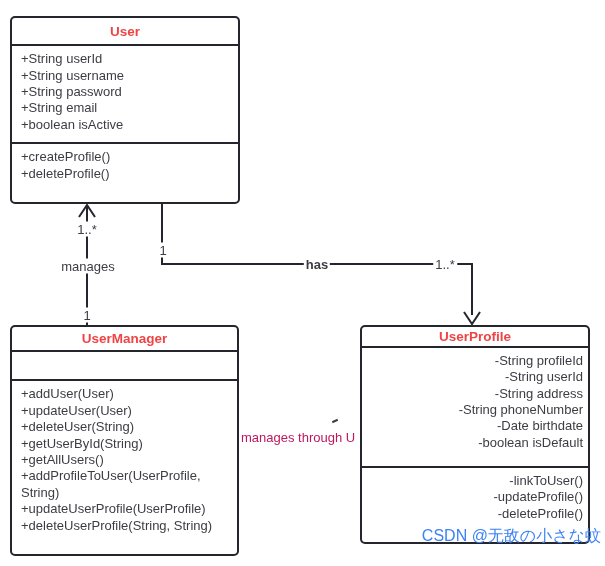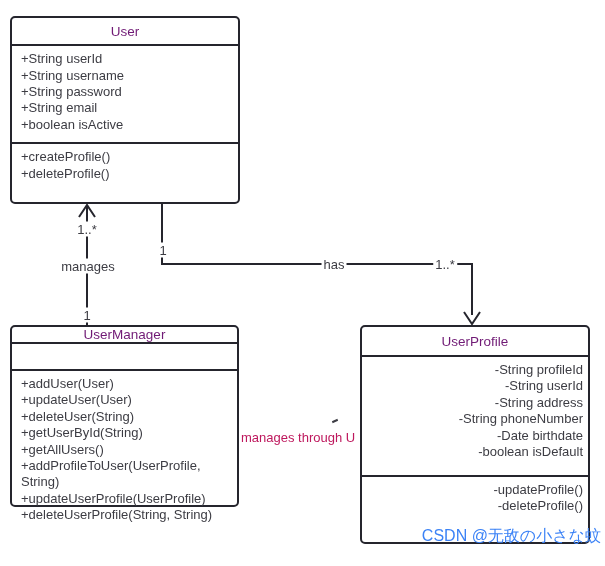--- a/index.html
+++ b/index.html
@@ -21,34 +21,34 @@
     display: flex;
     flex-direction: column;
   }
   .uml .title {
     height: 30px;
     border-bottom: 2px solid #25252d;
     display: flex;
     align-items: center;
     justify-content: center;
     font-size: 13.5px;
-    font-weight: normal;
-    color: #701a75;
+    font-weight: bold;
+    color: #ef4444;
   }
   .sec {
     font-size: 13px;
     line-height: 16.4px;
     padding: 5px 5px 20px 9px;
   }
   .sec.methods { border-top: 2px solid #25252d; flex: 1; }
   .member { white-space: normal; }
 
   #class-user       { left: 10px;  top: 16px;  width: 230px; height: 188px; }
   #class-user .attrs { height: 96px; }
-  #class-manager    { left: 10px;  top: 325px; width: 229px; height: 182px; }
+  #class-manager    { left: 10px;  top: 325px; width: 229px; height: 231px; }
   #class-manager .attrs { height: 28px; }
   #class-profile    { left: 360px; top: 325px; width: 230px; height: 219px; text-align: right; }
   #class-profile .attrs { height: 118px; }
 
   .line { position: absolute; background: #25252d; }
   #manages-line  { left: 86px;  top: 206px; width: 2px;   height: 119px; }
   #has-line-v1   { left: 161px; top: 204px; width: 2px;   height: 60px; }
   #has-line-h    { left: 161px; top: 263px; width: 312px; height: 2px; }
   #has-line-v2   { left: 471px; top: 263px; width: 2px;   height: 52px; }
 
@@ -63,21 +63,21 @@
     background: #ffffff;
     padding: 0 2px;
     transform: translate(-50%, -50%);
     white-space: nowrap;
     color: #3c3c43;
   }
   #manages-mult-top    { left: 87px;  top: 229px; }
   #manages-label       { left: 88px;  top: 266px; }
   #manages-mult-bottom { left: 87px;  top: 315px; }
   #has-mult-left       { left: 163px; top: 250px; }
-  #has-label           { left: 334px; top: 264px; }
+  #has-label           { left: 317px; top: 264px; font-weight: bold; }
   #has-mult-right      { left: 445px; top: 264px; }
 
   #partial-label {
     position: absolute;
     left: 241px;
     top: 430px;
     font-size: 13px;
     line-height: 15px;
     white-space: nowrap;
     color: #be185d;
@@ -139,20 +139,21 @@
     <div class="title">UserProfile</div>
     <div class="sec attrs">
       <div class="member">-String profileId</div>
       <div class="member">-String userId</div>
       <div class="member">-String address</div>
       <div class="member">-String phoneNumber</div>
       <div class="member">-Date birthdate</div>
       <div class="member">-boolean isDefault</div>
     </div>
     <div class="sec methods">
+      <div class="member">-linkToUser()</div>
       <div class="member">-updateProfile()</div>
       <div class="member">-deleteProfile()</div>
     </div>
   </div>
 
   <div class="line" id="manages-line"></div>
   <svg class="arrow" id="manages-arrow" width="18" height="14" viewBox="0 0 18 14">
     <polyline points="1,13 9,1 17,13" fill="none" stroke="#25252d" stroke-width="2"></polyline>
   </svg>
   <span class="lbl" id="manages-mult-top">1..*</span>

